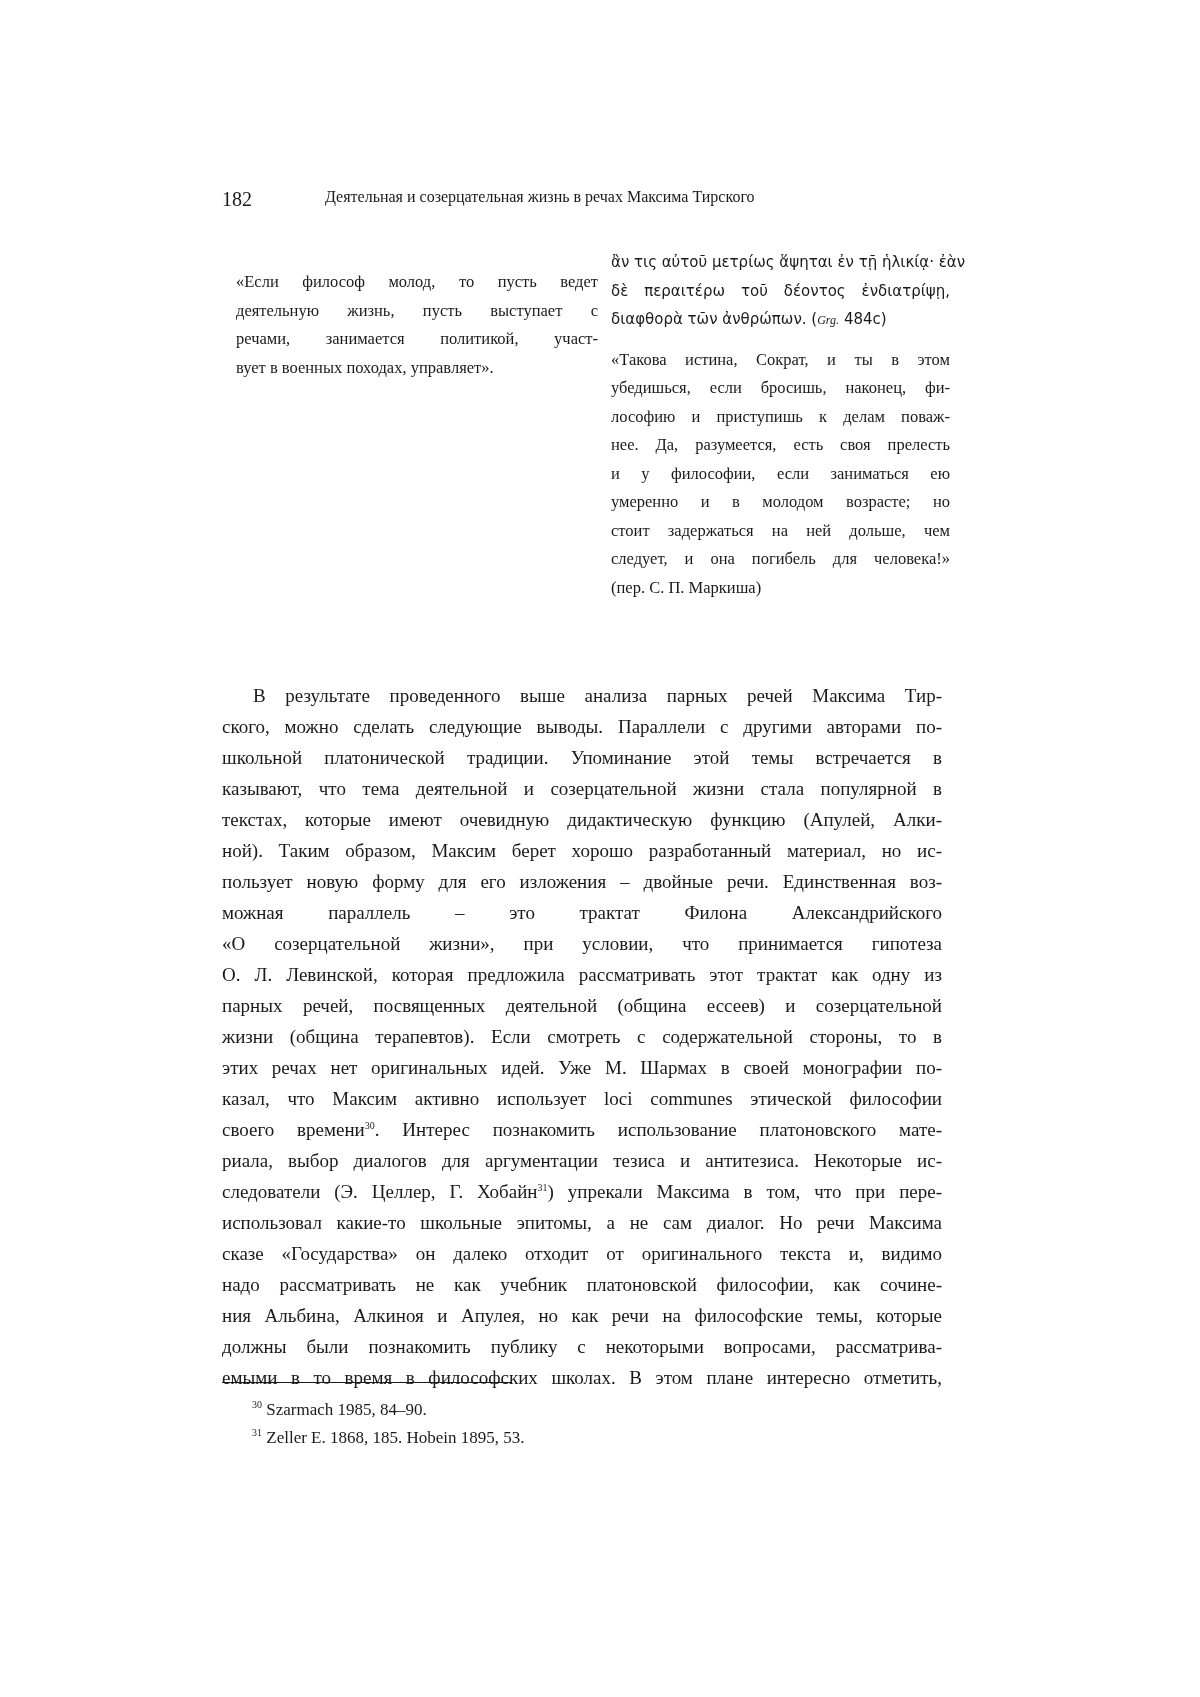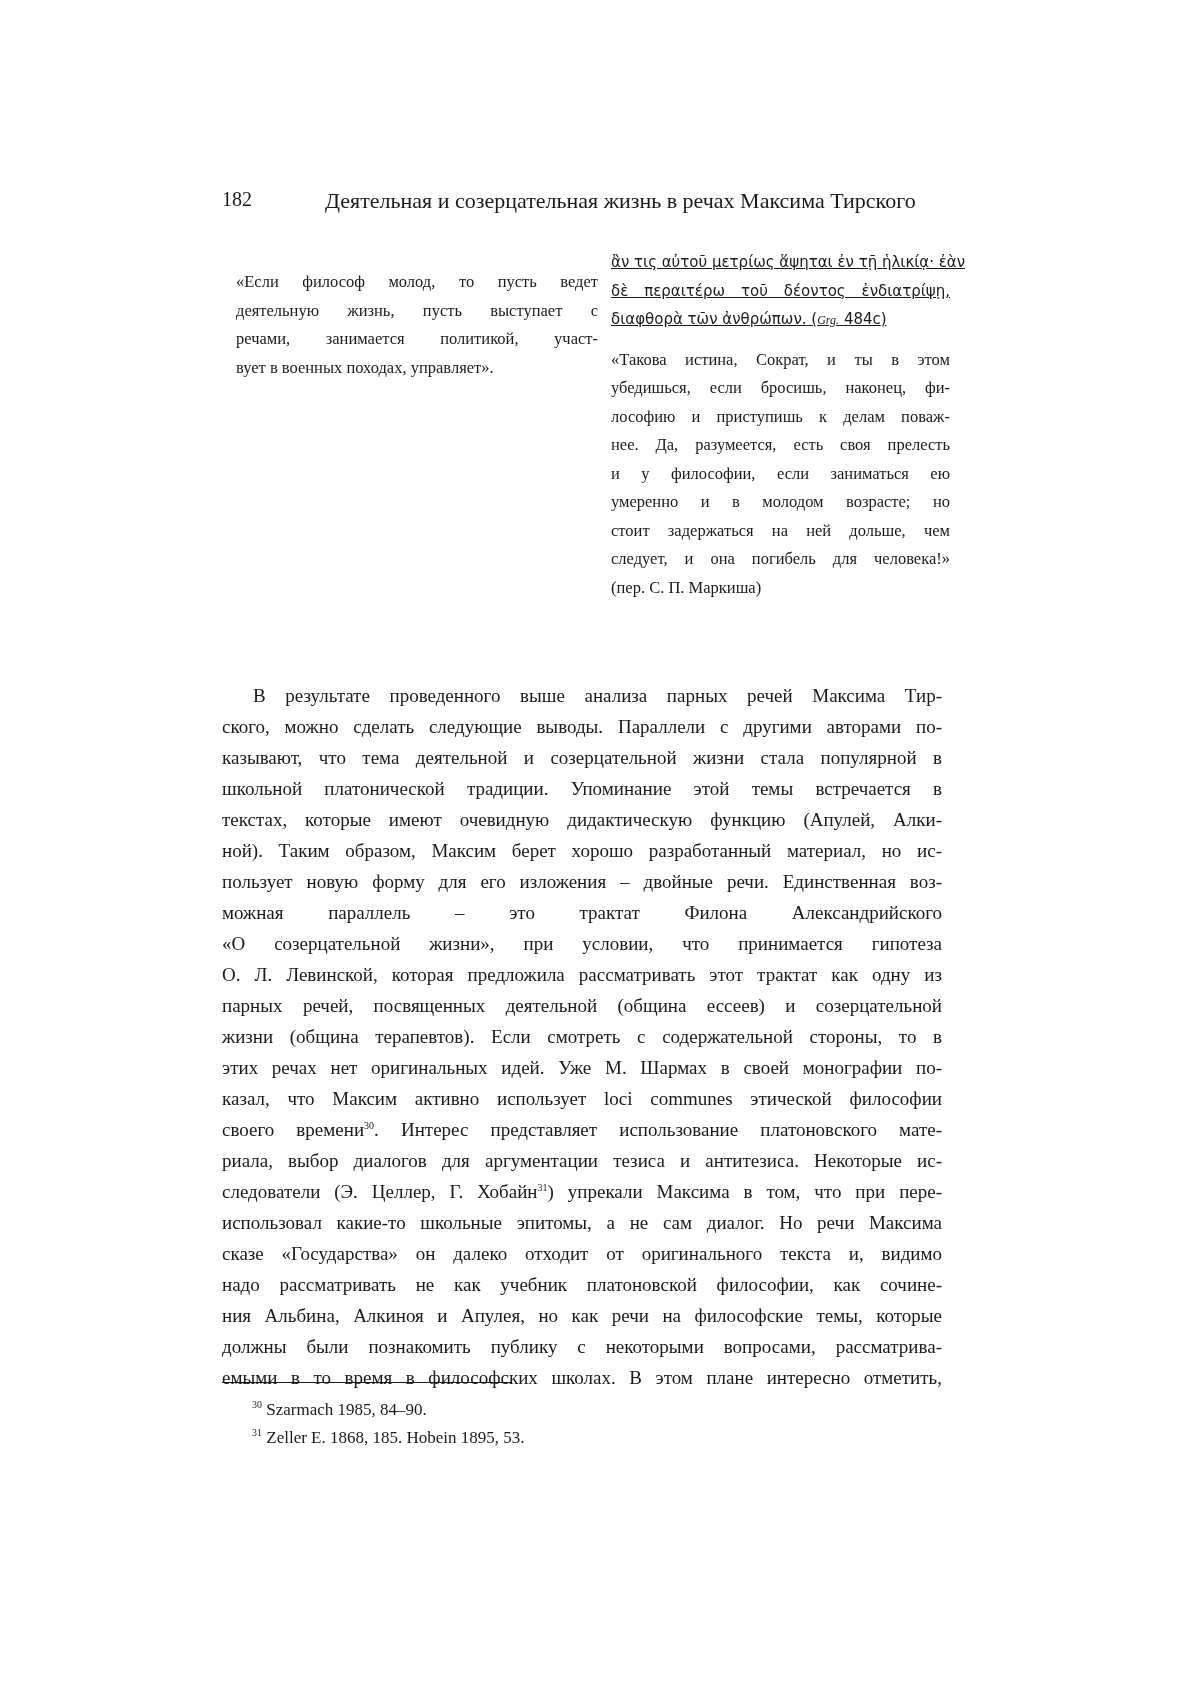--- a/index.html
+++ b/index.html
@@ -2,27 +2,27 @@
 <html><head>
 <meta charset="utf-8">
 <style>
   html, body { margin: 0; padding: 0; background: #ffffff; }
   body { width: 1200px; height: 1697px; position: relative; overflow: hidden;
          font-family: "Liberation Serif", "DejaVu Serif", serif; color: #1a1a1a; }
   .page { position: absolute; left: 0; top: 0; width: 1200px; height: 1697px; }
   .running-head { position: absolute; top: 188px; left: 222px; width: 720px; height: 30px;
                   font-size: 20px; }
   .page-num { position: absolute; left: 0; top: 0; }
-  .head-title { position: absolute; left: 103px; top: 0; white-space: nowrap; font-size: 22px; }
+  .head-title { position: absolute; left: 103px; top: 0; white-space: nowrap; font-size: 16px; }
   .col { position: absolute; font-size: 16.5px; line-height: 28.5px; }
   .col-left { left: 236px; top: 248px; width: 362px; margin-top: 20px; }
   .col-right { left: 611px; top: 248px; width: 339px; }
   .line { display: block; text-align: justify; text-align-last: justify; white-space: nowrap; height: 28.5px; }
   .line.last { text-align-last: left; }
-  .greek { font-family: "DejaVu Sans", sans-serif; font-size: 15px; text-decoration: underline; }
+  .greek { font-family: "DejaVu Sans", sans-serif; font-size: 15px; }
   .greek i { font-family: "Liberation Serif", serif; font-size: 12px; }
   .gap { height: 12px; }
   .main { position: absolute; left: 222px; top: 648px; width: 720px; font-size: 19px; line-height: 31px; }
   .main .line { height: 31px; }
   .main .indent { padding-left: 31px; margin-top: 32px; }
   sup { font-size: 10px; vertical-align: super; line-height: 0; }
   .rule { position: absolute; left: 222px; top: 1382px; width: 290px; height: 0; border-top: 1.5px solid #1a1a1a; }
   .footnotes { position: absolute; left: 252px; top: 1396px; font-size: 17px; line-height: 28px; }
   .fn sup { font-size: 10px; }
 </style>
@@ -55,33 +55,33 @@
     <span class="line">и у философии, если заниматься ею</span>
     <span class="line">умеренно и в молодом возрасте; но</span>
     <span class="line">стоит задержаться на ней дольше, чем</span>
     <span class="line">следует, и она погибель для человека!»</span>
     <span class="line last">(пер. С. П. Маркиша)</span>
   </div>
 
   <div class="main">
     <span class="line indent">В результате проведенного выше анализа парных речей Максима Тир-</span>
     <span class="line">ского, можно сделать следующие выводы. Параллели с другими авторами по-</span>
+    <span class="line">школьной платонической традиции. Упоминание этой темы встречается в</span>
     <span class="line">казывают, что тема деятельной и созерцательной жизни стала популярной в</span>
-    <span class="line">школьной платонической традиции. Упоминание этой темы встречается в</span>
     <span class="line">текстах, которые имеют очевидную дидактическую функцию (Апулей, Алки-</span>
     <span class="line">ной). Таким образом, Максим берет хорошо разработанный материал, но ис-</span>
     <span class="line">пользует новую форму для его изложения – двойные речи. Единственная воз-</span>
     <span class="line">можная параллель – это трактат Филона Александрийского</span>
     <span class="line">«О созерцательной жизни», при условии, что принимается гипотеза</span>
     <span class="line">О. Л. Левинской, которая предложила рассматривать этот трактат как одну из</span>
     <span class="line">парных речей, посвященных деятельной (община ессеев) и созерцательной</span>
     <span class="line">жизни (община терапевтов). Если смотреть с содержательной стороны, то в</span>
     <span class="line">этих речах нет оригинальных идей. Уже М. Шармах в своей монографии по-</span>
     <span class="line">казал, что Максим активно использует loci communes этической философии</span>
-    <span class="line"><span>своего времени</span><sup>30</sup><span>. Интерес представляет использование платоновского мате-</span></span>
+    <span class="line"><span>своего времени</span><sup>30</sup><span>. Интерес познакомить использование платоновского мате-</span></span>
     <span class="line">риала, выбор диалогов для аргументации тезиса и антитезиса. Некоторые ис-</span>
     <span class="line"><span>следователи (Э. Целлер, Г. Хобайн</span><sup>31</sup><span>) упрекали Максима в том, что при пере-</span></span>
     <span class="line">использовал какие-то школьные эпитомы, а не сам диалог. Но речи Максима</span>
     <span class="line">сказе «Государства» он далеко отходит от оригинального текста и, видимо</span>
     <span class="line">надо рассматривать не как учебник платоновской философии, как сочине-</span>
     <span class="line">ния Альбина, Алкиноя и Апулея, но как речи на философские темы, которые</span>
     <span class="line">должны были познакомить публику с некоторыми вопросами, рассматрива-</span>
     <span class="line">емыми в то время в философских школах. В этом плане интересно отметить,</span>
   </div>
 

